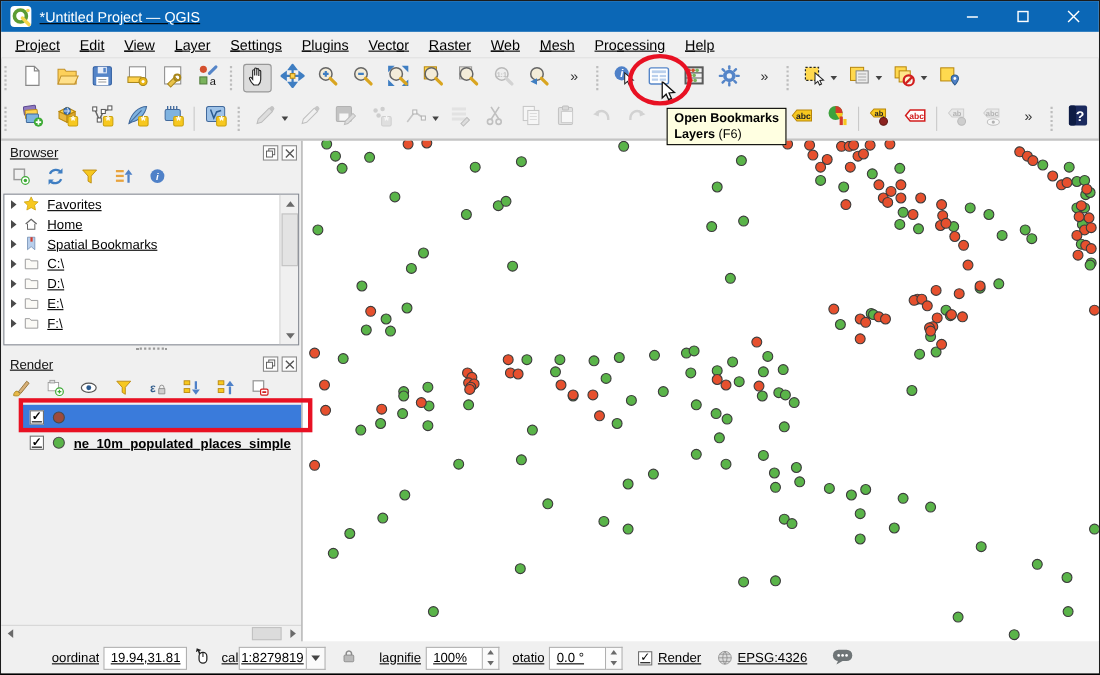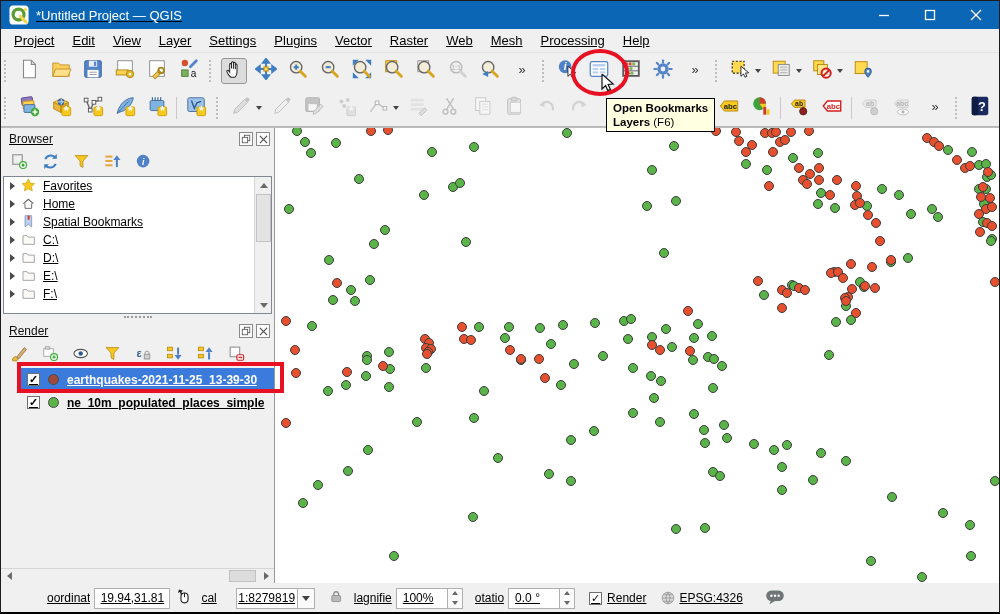--- a/index.html
+++ b/index.html
@@ -875,21 +875,20 @@
                   <rect x="4" y="4" width="12" height="12" fill="#fff" stroke="#9a9a9a" stroke-width="1.5"></rect>
                   <rect x="12.5" y="13.5" width="8.5" height="7" rx="1.5" fill="#fff" stroke="#d21e1e" stroke-width="1.4"></rect>
                   <line x1="14.5" y1="17" x2="19" y2="17" stroke="#d21e1e" stroke-width="1.8"></line>
                 </svg></span>
             </div>
           </div>
         <div id="layer-rows">
             <div class="layer-row selected">
               <span class="cbx">✓</span>
               <span class="sym" style="background:#9e4b3c"></span>
-              <span class="lbl">earthquakes-2021-11-25_13-39-30</span>
             </div>
             <div class="layer-row">
               <span class="cbx">✓</span>
               <span class="sym" style="background:#5ab449"></span>
               <span class="lbl">ne_10m_populated_places_simple</span>
             </div>
           </div>
       </div>
 
       <div class="hsb">
@@ -1143,31 +1142,31 @@
     <span class="slabel" style="margin-left:42px">oordinat</span>
     <div class="sbox" style="width:76px;margin-left:4px">
         <span>19.94,31.81</span>
       </div>
     <span style="margin-left:6px"><svg width="17" height="17" viewBox="0 0 24 24">
           <rect x="7" y="7" width="10" height="14" rx="5" fill="#fff" stroke="#222" stroke-width="1.6"></rect>
           <line x1="12" y1="7" x2="12" y2="13" stroke="#222" stroke-width="1.4"></line>
           <path d="M4 2l6 2-2.5 1.5L9 9 7 10 5.5 5.5 3 7z" fill="#222"></path>
         </svg></span>
     <span class="slabel" style="margin-left:8px">cal</span>
-    <div class="sbox" style="width:62px;margin-left:19px">
+    <div class="sbox" style="width:62px;margin-left:0">
         <span>1:8279819</span>
       </div>
     <div class="ddbtn">
         <i></i>
       </div>
     <span style="margin-left:14px"><svg width="15" height="15" viewBox="0 0 22 22">
           <rect x="4" y="9.5" width="13" height="9" rx="1.5" fill="#b9b9b9" stroke="#7d7d7d"></rect>
           <path d="M7 9.5V6.8a3.6 3.6 0 017 0v2.7" fill="none" stroke="#8a8a8a" stroke-width="2"></path>
         </svg></span>
-    <span class="slabel" style="margin-left:10px">lagnifie</span>
+    <span class="slabel" style="margin-left:20px">lagnifie</span>
     <div class="sbox" style="width:52px;margin-left:4px;justify-content:flex-start;padding-left:6px">
         <span>100%</span>
       </div>
     <div class="spin">
         <div>
           <i class="tri-up"></i>
         </div>
         <div>
           <i class="tri-dn"></i>
         </div>

